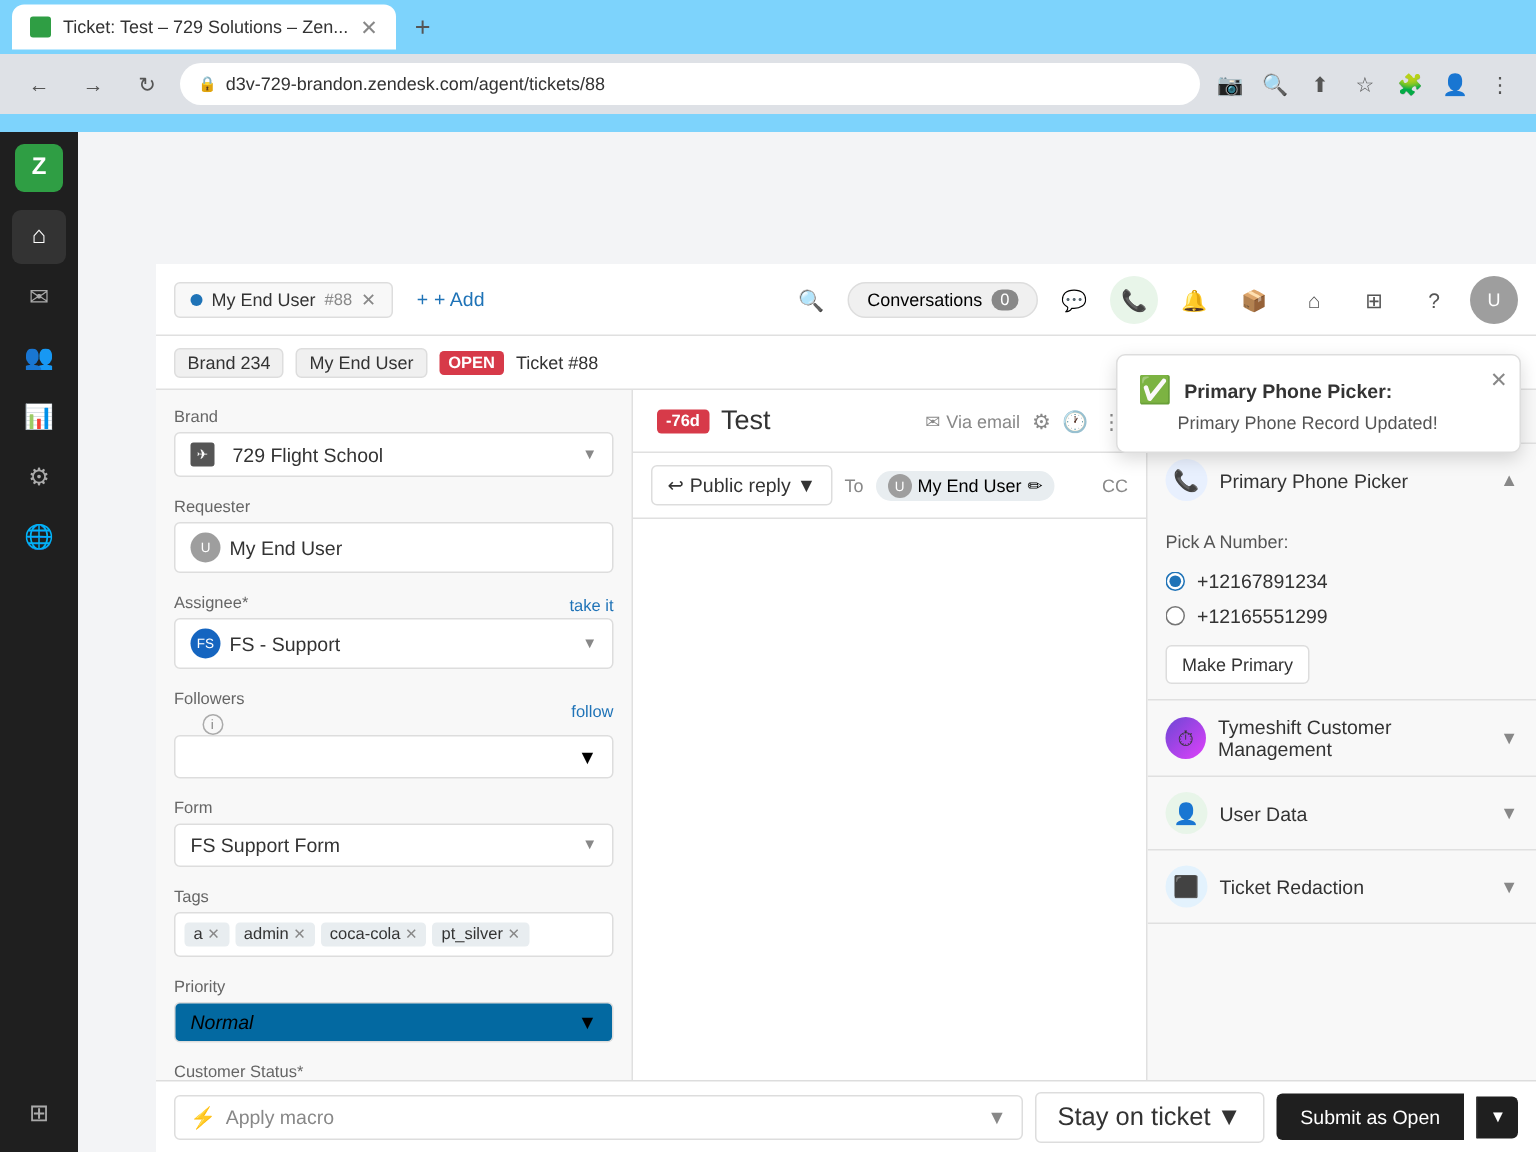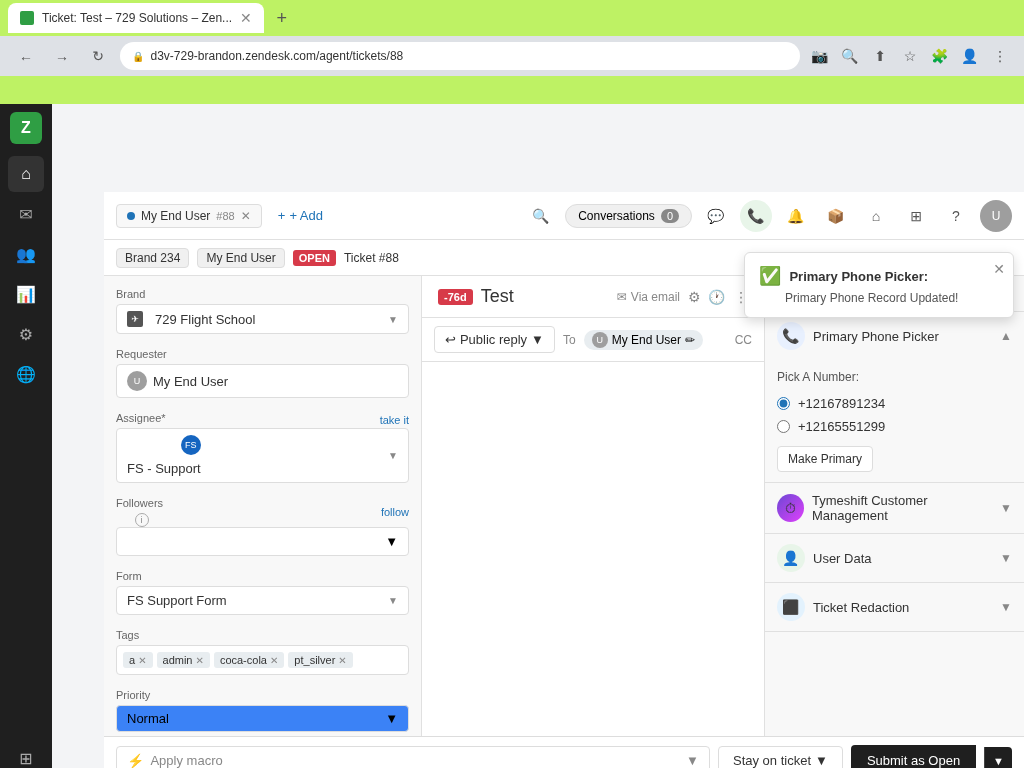--- a/index.html
+++ b/index.html
@@ -1,19 +1,19 @@
 <!DOCTYPE html>
 <html><head>
   <meta charset="utf-8">
   <style>
     * { box-sizing: border-box; margin: 0; padding: 0; font-family: -apple-system, BlinkMacSystemFont, 'Segoe UI', sans-serif; }
     body { width: 1024px; height: 768px; overflow: hidden; background: #f3f4f6; }
 
     
-    .browser-chrome { background: #bef264; height: 104px; }
+    .browser-chrome { background: #7dd3fc; height: 88px; }
     .browser-tab-bar { display: flex; align-items: center; height: 36px; padding: 0 8px; gap: 4px; }
     .browser-tab { display: flex; align-items: center; background: #fff; border-radius: 8px 8px 0 0; padding: 0 12px; height: 30px; font-size: 12px; color: #333; gap: 8px; min-width: 200px; }
     .browser-tab .favicon { width: 14px; height: 14px; background: #2f9e44; border-radius: 2px; }
     .browser-tab .close-tab { color: #888; cursor: pointer; font-size: 14px; }
     .new-tab-btn { width: 28px; height: 28px; display: flex; align-items: center; justify-content: center; border-radius: 50%; color: #555; font-size: 18px; cursor: pointer; }
     .browser-toolbar { display: flex; align-items: center; height: 40px; padding: 0 12px; gap: 8px; background: #dee1e6; }
     .nav-btn { width: 28px; height: 28px; display: flex; align-items: center; justify-content: center; border-radius: 50%; color: #555; cursor: pointer; font-size: 14px; }
     .address-bar { flex: 1; background: #fff; border-radius: 20px; height: 28px; display: flex; align-items: center; padding: 0 12px; font-size: 12px; color: #333; }
     .address-bar .lock { margin-right: 6px; color: #555; font-size: 10px; }
     .browser-icons { display: flex; gap: 6px; align-items: center; }
@@ -60,21 +60,21 @@
     .user-avatar-sm { width: 20px; height: 20px; border-radius: 50%; background: #9e9e9e; display: flex; align-items: center; justify-content: center; color: white; font-size: 9px; flex-shrink: 0; }
     .assignee-row { display: flex; align-items: center; justify-content: space-between; }
     .take-it { color: #1f73b7; font-size: 11px; cursor: pointer; }
     .followers-row { display: flex; align-items: center; justify-content: space-between; }
     .info-icon { width: 14px; height: 14px; border-radius: 50%; border: 1px solid #aaa; display: inline-flex; align-items: center; justify-content: center; font-size: 9px; color: #888; margin-left: 4px; }
     .follow-link { color: #1f73b7; font-size: 11px; cursor: pointer; }
     .followers-input { width: 100%; background: #fff; border: 1px solid #ddd; border-radius: 4px; padding: 6px 10px; font-size: 13px; display: flex; align-items: center; justify-content: flex-end; }
     .tags-container { background: #fff; border: 1px solid #ddd; border-radius: 4px; padding: 6px; display: flex; flex-wrap: wrap; gap: 4px; }
     .tag { background: #e8edf0; border-radius: 3px; padding: 2px 6px; font-size: 11px; color: #333; display: flex; align-items: center; gap: 3px; }
     .tag-close { color: #888; font-size: 10px; cursor: pointer; }
-    .priority-select { display: flex; align-items: flex-start; background: #3b82f6; border: 1px solid #ddd; border-radius: 4px; padding: 5px 10px; font-size: 13px; cursor: pointer; gap: 6px; }
+    .priority-select { display: flex; align-items: flex-start; background: #0369a1; border: 1px solid #ddd; border-radius: 4px; padding: 5px 10px; font-size: 13px; cursor: pointer; gap: 6px; font-style: italic; }
     .FS-icon { width: 20px; height: 20px; border-radius: 50%; background: #1565c0; display: flex; align-items: center; justify-content: center; color: white; font-size: 9px; flex-shrink: 0; }
 
     
     .ticket-panel { flex: 1; display: flex; flex-direction: column; background: #fff; overflow: hidden; }
     .ticket-header { padding: 10px 16px; border-bottom: 1px solid #e0e0e0; display: flex; align-items: center; gap: 8px; }
     .ticket-title { font-size: 18px; font-weight: 500; color: #333; flex: 1; }
     .ticket-badge { background: #d73a49; color: white; border-radius: 3px; padding: 2px 6px; font-size: 11px; font-weight: bold; }
     .via-email { font-size: 12px; color: #888; display: flex; align-items: center; gap: 4px; }
     .ticket-tools { display: flex; gap: 8px; align-items: center; margin-left: auto; color: #888; font-size: 14px; }
     .reply-bar { padding: 8px 12px; border-bottom: 1px solid #e0e0e0; display: flex; align-items: center; gap: 8px; }
@@ -109,21 +109,21 @@
     .toast-icon { color: #2e7d32; font-size: 18px; }
     .toast-title { font-size: 13px; font-weight: 600; color: #333; }
     .toast-message { font-size: 12px; color: #555; padding-left: 26px; }
     .toast-close { position: absolute; top: 8px; right: 8px; color: #888; cursor: pointer; font-size: 14px; }
 
     
     .bottom-bar { position: absolute; bottom: 0; left: 52px; right: 0; height: 48px; background: #fff; border-top: 1px solid #ddd; display: flex; align-items: center; padding: 0 12px; gap: 8px; z-index: 10; }
     .macro-input { flex: 1; background: #fff; border: 1px solid #ddd; border-radius: 4px; padding: 6px 10px; font-size: 13px; color: #888; display: flex; align-items: center; gap: 6px; cursor: pointer; }
     .macro-icon { color: #f5a623; font-size: 14px; }
     .macro-chevron { margin-left: auto; color: #888; }
-    .stay-on-ticket { background: #fff; border: 1px solid #ddd; border-radius: 4px; padding: 6px 14px; font-size: 13px; color: #333; cursor: pointer; display: flex; align-items: center; gap: 4px; }
+    .stay-on-ticket { background: #fff; border: 1px solid #ddd; border-radius: 4px; padding: 6px 14px; font-size: 17px; color: #333; cursor: pointer; display: flex; align-items: center; gap: 4px; }
     .submit-btn { background: #1f1f1f; color: #fff; border: none; border-radius: 4px 0 0 4px; padding: 8px 16px; font-size: 13px; cursor: pointer; }
     .submit-caret { background: #1f1f1f; color: #fff; border: none; border-radius: 0 4px 4px 0; padding: 8px 8px; font-size: 11px; cursor: pointer; border-left: 1px solid #444; }
   </style>
 </head>
 <body>
 
 <div class="browser-chrome">
   <div class="browser-tab-bar">
     <div class="browser-tab">
       <div class="favicon"></div>
@@ -223,21 +223,21 @@
             <span>My End User</span>
           </div>
         </div>
 
         <div class="field-group">
           <div class="assignee-row">
             <div class="field-label">Assignee*</div>
             <span class="take-it">take it</span>
           </div>
           <div class="field-select">
-            <span style="display:flex;align-items:flex-end;gap:6px;flex-direction:column;">
+            <span style="display:flex;align-items:center;gap:6px;">
               <div class="FS-icon">FS</div>
               <span>FS - Support</span>
             </span>
             <span class="chevron">▼</span>
           </div>
         </div>
 
         <div class="field-group">
           <div class="followers-row">
             <div style="display:flex;align-items:center;flex-direction:column;">

